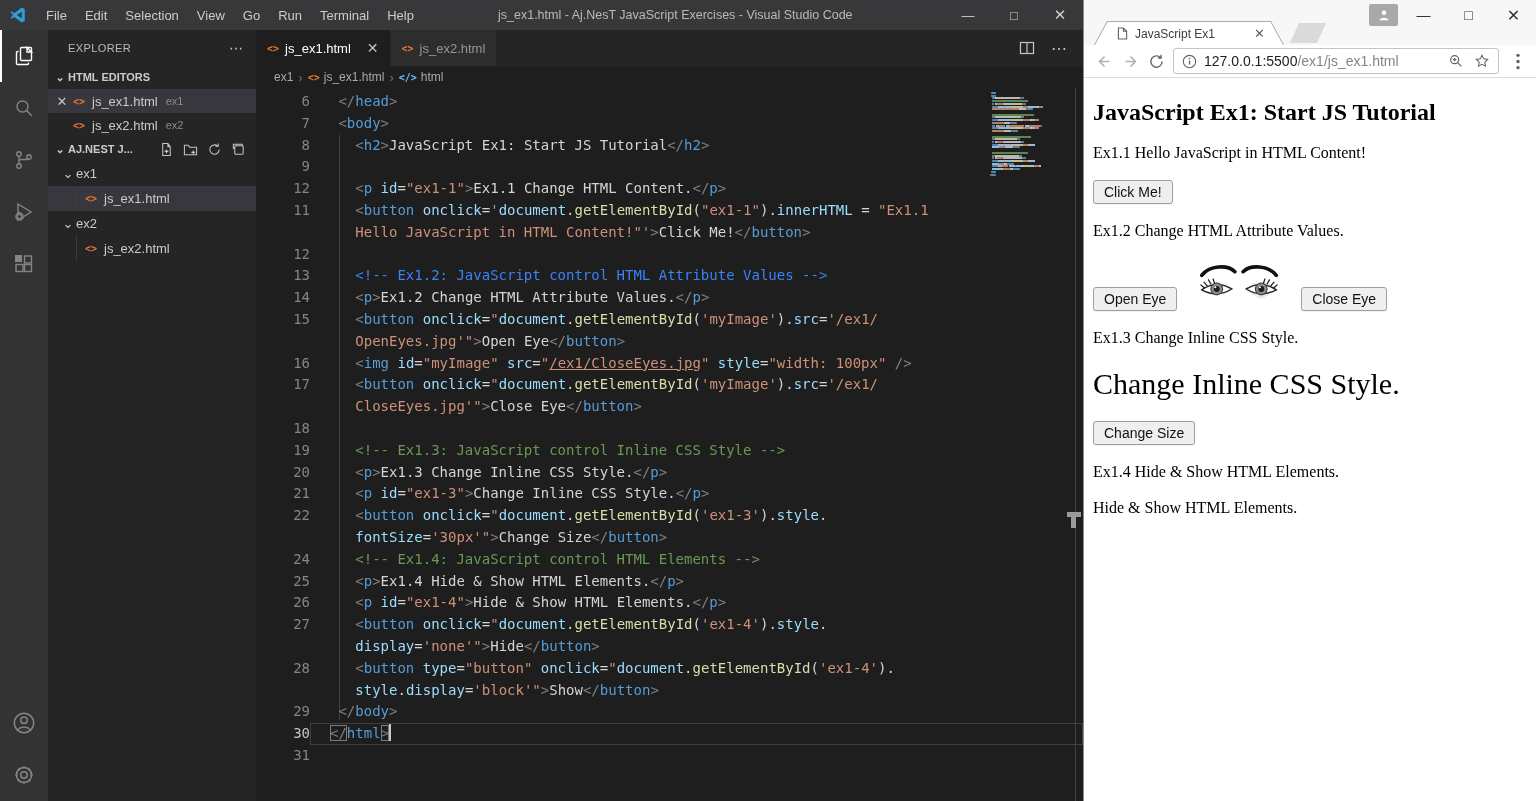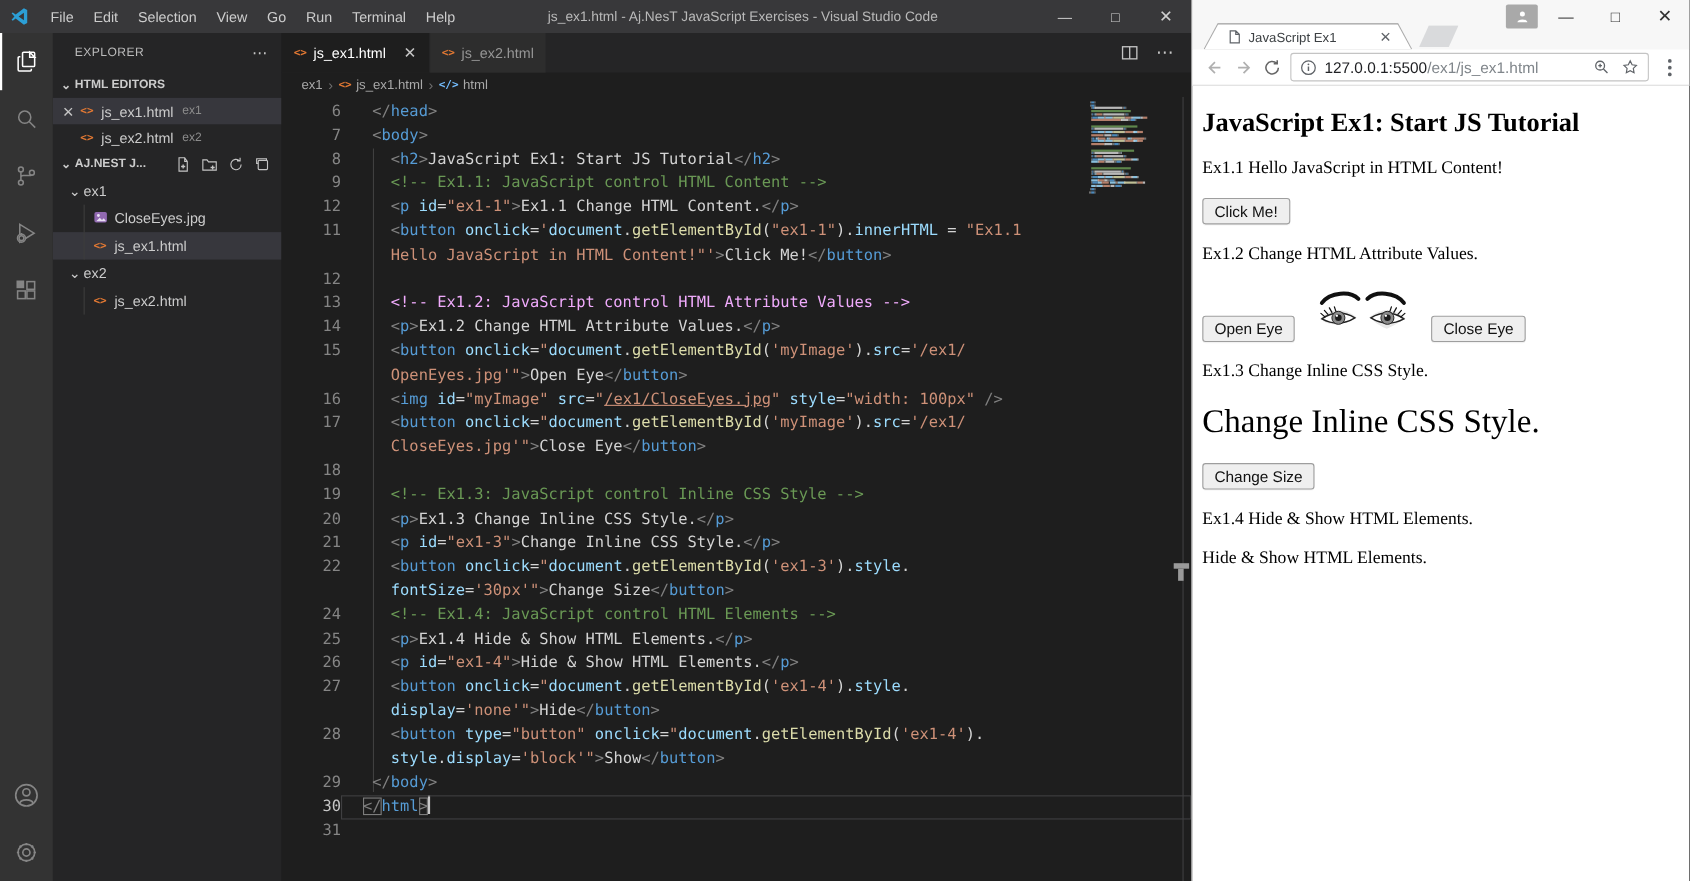--- a/index.html
+++ b/index.html
@@ -232,28 +232,20 @@
               <rect x="4" y="4" width="9" height="9" rx="1"></rect>
               <path d="M4 7 H2.5 V2.5 H12 V4"></path>
             </svg>
         </span>
       </div>
       <div id="file-tree">
           <div class="trow lvl0">
             <span class="chev">⌄</span>
             <span>ex1</span>
           </div>
-          <div class="trow lvl1">
-            <span class="f-icon"><svg width="13" height="13" viewBox="0 0 16 16">
-                <rect x="1" y="2" width="14" height="12" rx="2" fill="#9068b0"></rect>
-                <circle cx="5.5" cy="6" r="1.6" fill="#e8dff2"></circle>
-                <path d="M3 12.5 L7 8.5 L9.5 11 L11.5 9 L14 12.5 Z" fill="#e8dff2"></path>
-              </svg></span>
-            <span>CloseEyes.jpg</span>
-          </div>
           <div class="trow lvl1 sel">
             <span class="f-icon html-glyph">&lt;&gt;</span>
             <span>js_ex1.html</span>
           </div>
           <div class="trow lvl0">
             <span class="chev">⌄</span>
             <span>ex2</span>
           </div>
           <div class="trow lvl1">
             <span class="f-icon html-glyph">&lt;&gt;</span>
@@ -306,41 +298,41 @@
             <div class="code-row">
               <span class="gutter">7</span>
               <span class="line-content"><span class="seg" style="color: rgb(128, 128, 128);"> &lt;</span><span class="seg" style="color: rgb(86, 156, 214);">body</span><span class="seg" style="color: rgb(128, 128, 128);">&gt;</span></span>
             </div>
             <div class="code-row">
               <span class="gutter">8</span>
               <span class="line-content"><span class="seg" style="color: rgb(128, 128, 128);">   &lt;</span><span class="seg" style="color: rgb(86, 156, 214);">h2</span><span class="seg" style="color: rgb(128, 128, 128);">&gt;</span><span class="seg" style="color: rgb(212, 212, 212);">JavaScript Ex1: Start JS Tutorial</span><span class="seg" style="color: rgb(128, 128, 128);">&lt;/</span><span class="seg" style="color: rgb(86, 156, 214);">h2</span><span class="seg" style="color: rgb(128, 128, 128);">&gt;</span></span>
             </div>
             <div class="code-row">
               <span class="gutter">9</span>
-              <span class="line-content"><span class="seg" style="color: rgb(212, 212, 212);">   </span><span class="seg" style="color: rgb(106, 153, 85);">&lt;!-- Ex1.1: JavaScript control HTML Content --&gt;</span></span>
+              <span class="line-content"><span class="seg" style="color: rgb(212, 212, 212);">   </span></span>
             </div>
             <div class="code-row">
               <span class="gutter">12</span>
               <span class="line-content"><span class="seg" style="color: rgb(128, 128, 128);">   &lt;</span><span class="seg" style="color: rgb(86, 156, 214);">p</span><span class="seg" style="color: rgb(212, 212, 212);"> </span><span class="seg" style="color: rgb(156, 220, 254);">id</span><span class="seg" style="color: rgb(212, 212, 212);">=</span><span class="seg" style="color: rgb(206, 145, 120);">"ex1-1"</span><span class="seg" style="color: rgb(128, 128, 128);">&gt;</span><span class="seg" style="color: rgb(212, 212, 212);">Ex1.1 Change HTML Content.</span><span class="seg" style="color: rgb(128, 128, 128);">&lt;/</span><span class="seg" style="color: rgb(86, 156, 214);">p</span><span class="seg" style="color: rgb(128, 128, 128);">&gt;</span></span>
             </div>
             <div class="code-row">
               <span class="gutter">11</span>
               <span class="line-content"><span class="seg" style="color: rgb(128, 128, 128);">   &lt;</span><span class="seg" style="color: rgb(86, 156, 214);">button</span><span class="seg" style="color: rgb(212, 212, 212);"> </span><span class="seg" style="color: rgb(156, 220, 254);">onclick</span><span class="seg" style="color: rgb(212, 212, 212);">=</span><span class="seg" style="color: rgb(206, 145, 120);">'</span><span class="seg" style="color: rgb(156, 220, 254);">document</span><span class="seg" style="color: rgb(212, 212, 212);">.</span><span class="seg" style="color: rgb(220, 220, 170);">getElementById</span><span class="seg" style="color: rgb(212, 212, 212);">(</span><span class="seg" style="color: rgb(206, 145, 120);">"ex1-1"</span><span class="seg" style="color: rgb(212, 212, 212);">)</span><span class="seg" style="color: rgb(212, 212, 212);">.</span><span class="seg" style="color: rgb(156, 220, 254);">innerHTML</span><span class="seg" style="color: rgb(212, 212, 212);"> = </span><span class="seg" style="color: rgb(206, 145, 120);">"Ex1.1</span></span>
             </div>
             <div class="code-row">
               <span class="gutter"></span>
               <span class="line-content"><span class="seg" style="color: rgb(212, 212, 212);">   </span><span class="seg" style="color: rgb(206, 145, 120);">Hello JavaScript in HTML Content!"'</span><span class="seg" style="color: rgb(128, 128, 128);">&gt;</span><span class="seg" style="color: rgb(212, 212, 212);">Click Me!</span><span class="seg" style="color: rgb(128, 128, 128);">&lt;/</span><span class="seg" style="color: rgb(86, 156, 214);">button</span><span class="seg" style="color: rgb(128, 128, 128);">&gt;</span></span>
             </div>
             <div class="code-row">
               <span class="gutter">12</span>
               <span class="line-content"></span>
             </div>
             <div class="code-row">
               <span class="gutter">13</span>
-              <span class="line-content"><span class="seg" style="color: rgb(212, 212, 212);">   </span><span class="seg" style="color: #f0abfc;">&lt;!-- Ex1.2: JavaScript control HTML Attribute Values --&gt;</span></span>
+              <span class="line-content"><span class="seg" style="color: rgb(212, 212, 212);">   </span><span class="seg" style="color: #3b82f6;">&lt;!-- Ex1.2: JavaScript control HTML Attribute Values --&gt;</span></span>
             </div>
             <div class="code-row">
               <span class="gutter">14</span>
               <span class="line-content"><span class="seg" style="color: rgb(128, 128, 128);">   &lt;</span><span class="seg" style="color: rgb(86, 156, 214);">p</span><span class="seg" style="color: rgb(128, 128, 128);">&gt;</span><span class="seg" style="color: rgb(212, 212, 212);">Ex1.2 Change HTML Attribute Values.</span><span class="seg" style="color: rgb(128, 128, 128);">&lt;/</span><span class="seg" style="color: rgb(86, 156, 214);">p</span><span class="seg" style="color: rgb(128, 128, 128);">&gt;</span></span>
             </div>
             <div class="code-row">
               <span class="gutter">15</span>
               <span class="line-content"><span class="seg" style="color: rgb(128, 128, 128);">   &lt;</span><span class="seg" style="color: rgb(86, 156, 214);">button</span><span class="seg" style="color: rgb(212, 212, 212);"> </span><span class="seg" style="color: rgb(156, 220, 254);">onclick</span><span class="seg" style="color: rgb(212, 212, 212);">=</span><span class="seg" style="color: rgb(206, 145, 120);">"</span><span class="seg" style="color: rgb(156, 220, 254);">document</span><span class="seg" style="color: rgb(212, 212, 212);">.</span><span class="seg" style="color: rgb(220, 220, 170);">getElementById</span><span class="seg" style="color: rgb(212, 212, 212);">(</span><span class="seg" style="color: rgb(206, 145, 120);">'myImage'</span><span class="seg" style="color: rgb(212, 212, 212);">)</span><span class="seg" style="color: rgb(212, 212, 212);">.</span><span class="seg" style="color: rgb(156, 220, 254);">src</span><span class="seg" style="color: rgb(212, 212, 212);">=</span><span class="seg" style="color: rgb(206, 145, 120);">'/ex1/</span></span>
             </div>
             <div class="code-row">

